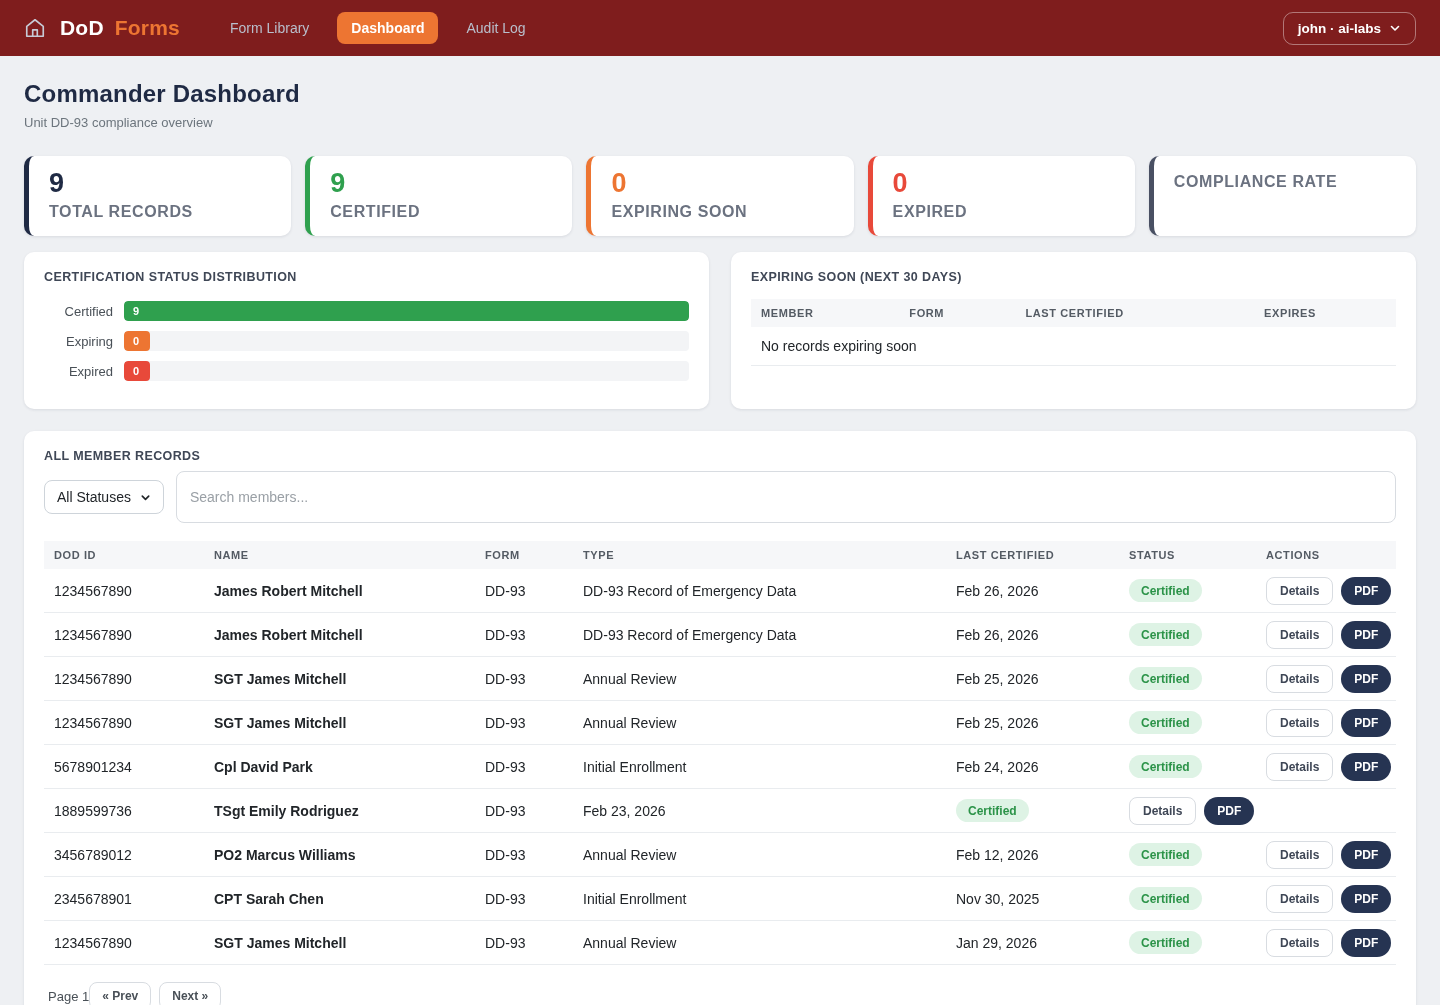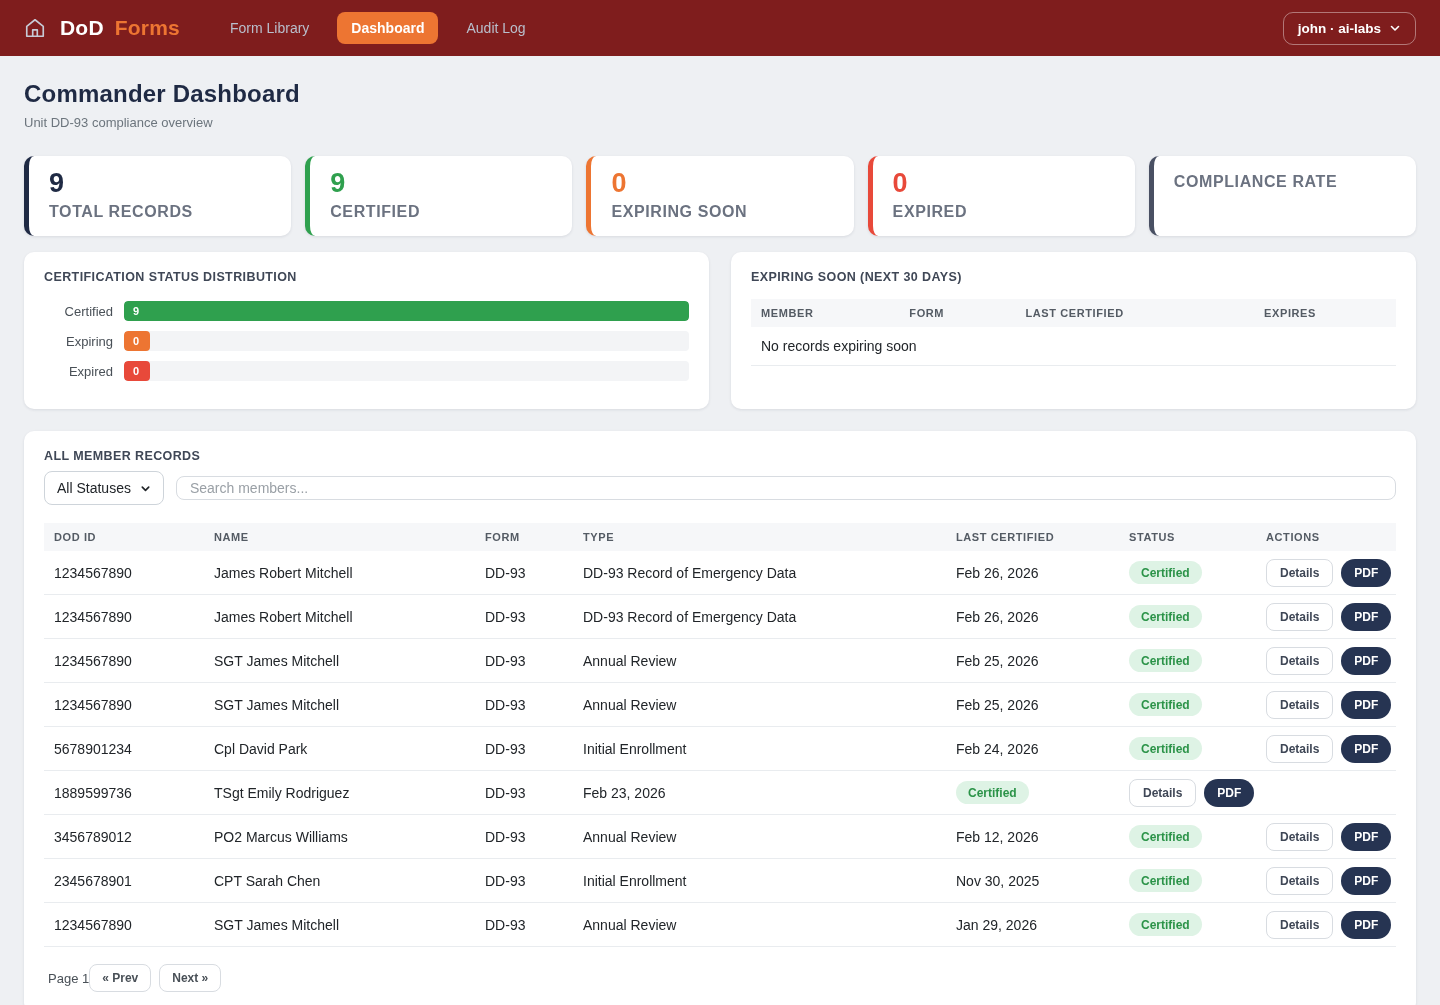--- a/index.html
+++ b/index.html
@@ -97,40 +97,40 @@
     padding: 18px 20px 14px 20px; margin-top: 22px;
     position: relative;
   }
   .filters-row { display: flex; gap: 12px; margin-top: 8px; align-items: center; }
   .select-control {
     display: flex; align-items: center; gap: 9px;
     border: 1px solid #ced4da; border-radius: 8px; background: #ffffff;
     padding: 0 12px; height: 34px; font-size: 14px; color: #212529; cursor: pointer;
   }
   .search-input {
-    flex: 1; height: 24px; border: 1px solid #d8dce1; border-radius: 8px;
+    flex: 1; height: 52px; border: 1px solid #d8dce1; border-radius: 8px;
     padding: 0 13px; font-size: 14px; color: #212529;
     font-family: "Liberation Sans", sans-serif; outline: none;
   }
   .search-input::placeholder { color: #9aa0a6; }
 
   .table { margin-top: 18px; }
   .thead, .trow {
     display: grid;
     grid-template-columns: 160px 271px 98px 373px 173px 137px 1fr;
     align-items: center;
   }
   .thead { background: #f6f7f9; }
   .th {
     font-size: 11px; font-weight: bold; color: #545b64; letter-spacing: 0.6px;
     padding: 8px 10px; text-transform: uppercase;
   }
   .trow { border-bottom: 1px solid #e9ecef; }
   .td { padding: 10px 10px; font-size: 14px; color: #212529; }
-  .td.name { font-weight: normal; }
+  .td.name { font-weight: bold; }
   .status-pill {
     display: inline-block; background: #def3e5; color: #2b9348;
     font-size: 12px; font-weight: bold; padding: 4.5px 12px; border-radius: 999px;
   }
   .actions-cell { display: flex; gap: 8px; padding: 7px 10px; }
   .btn-details {
     border: 1px solid #d8dce1; background: #ffffff; color: #3f4756;
     font-size: 12px; font-weight: bold; border-radius: 8px; padding: 6px 13px;
     cursor: pointer; font-family: "Liberation Sans", sans-serif;
   }

